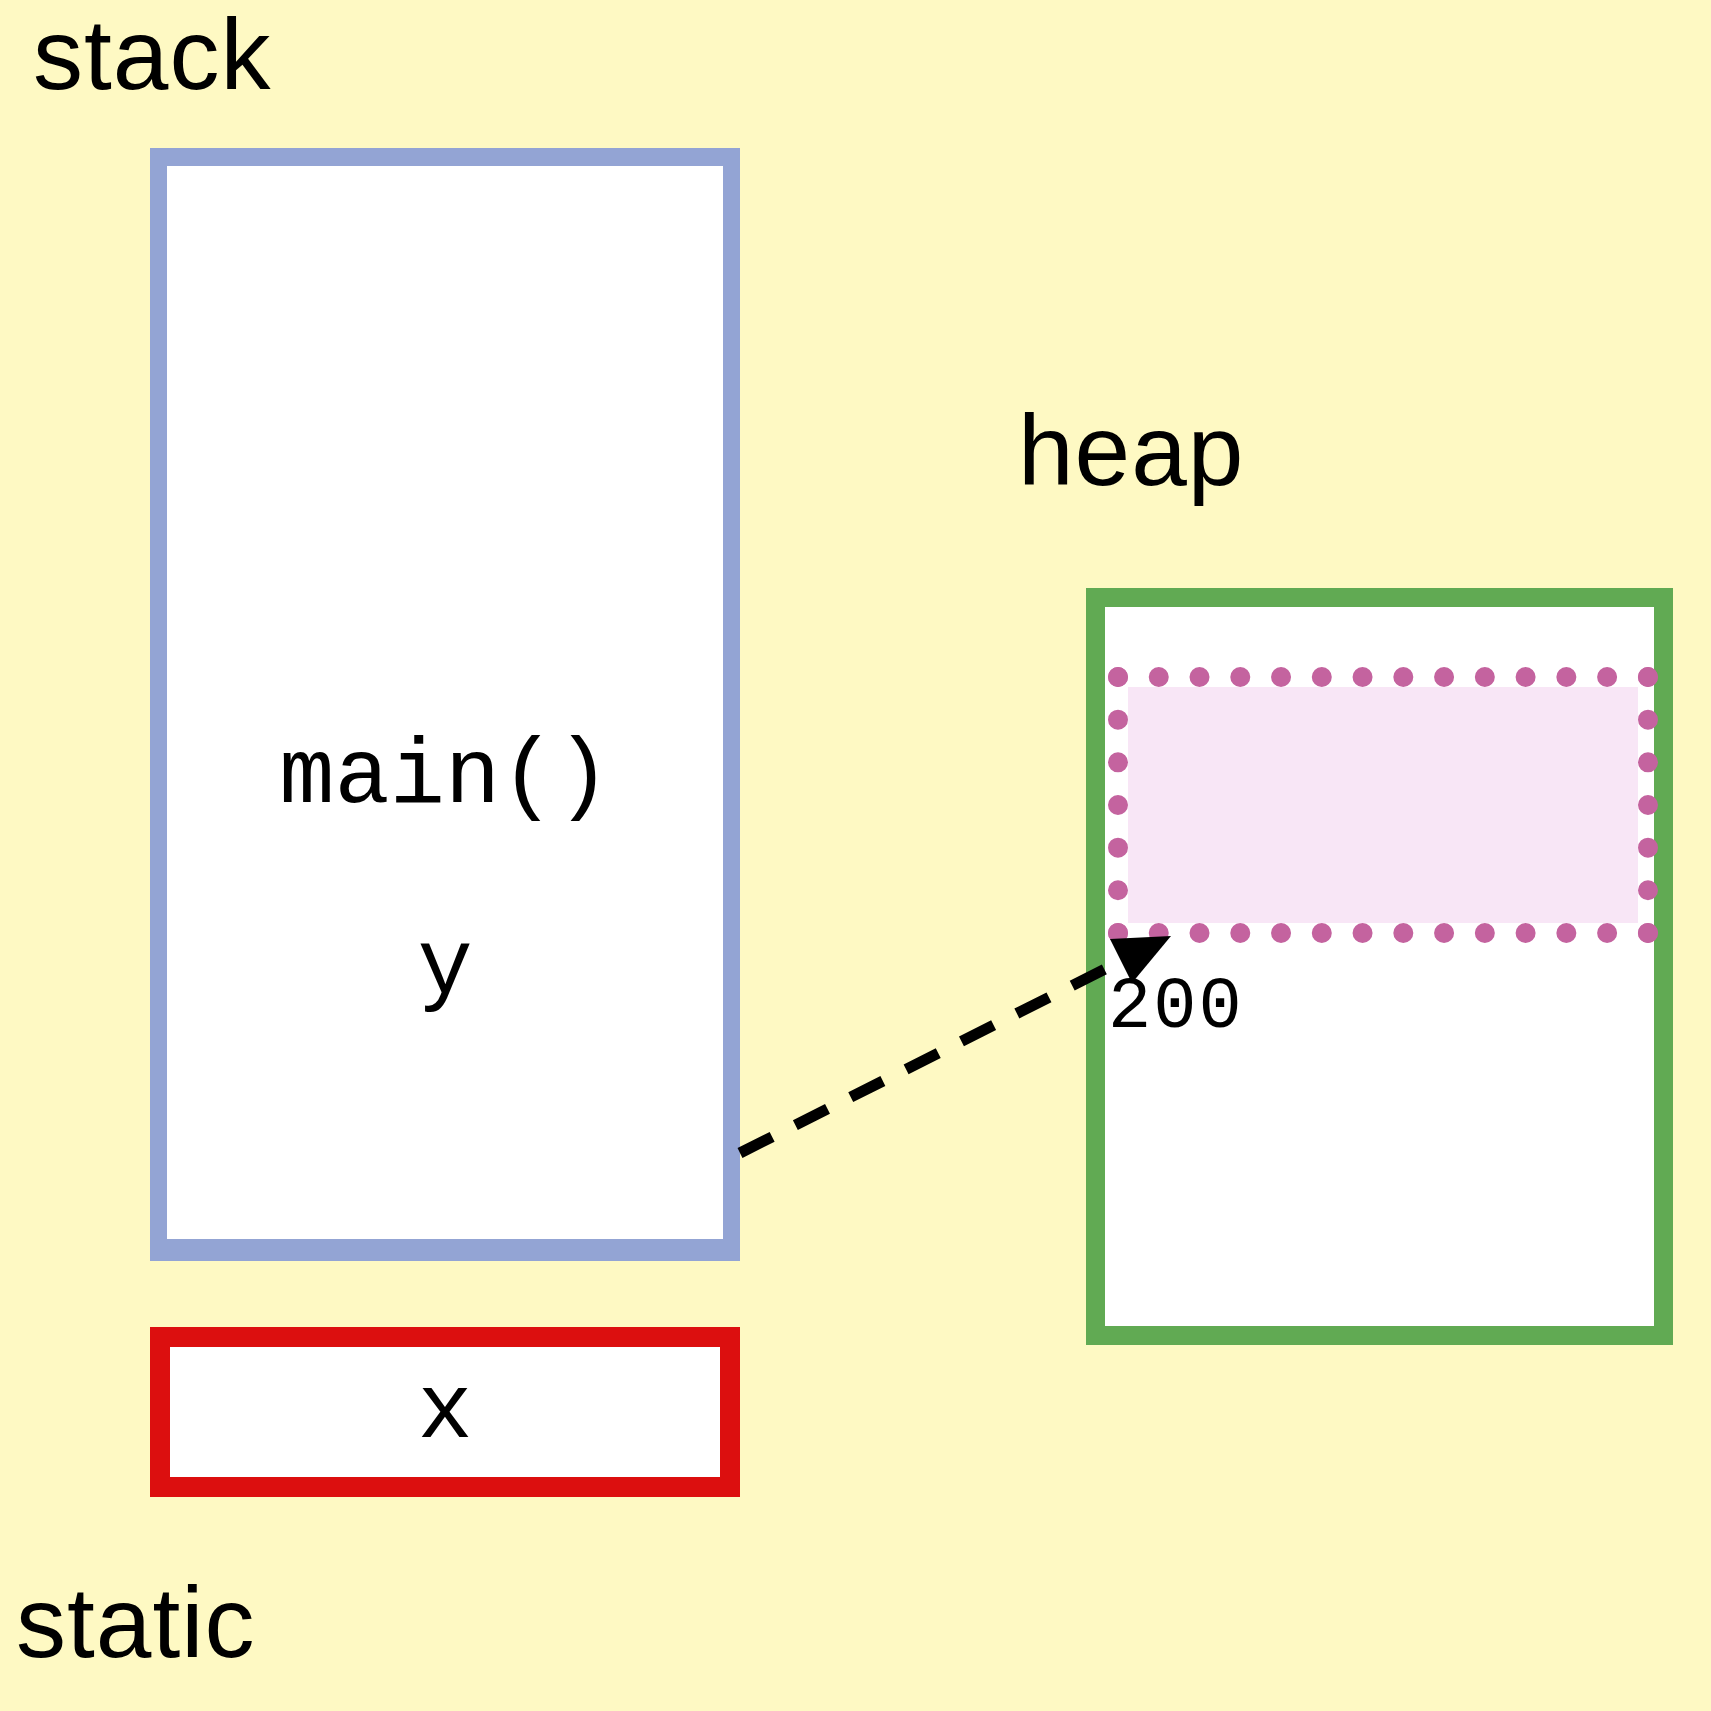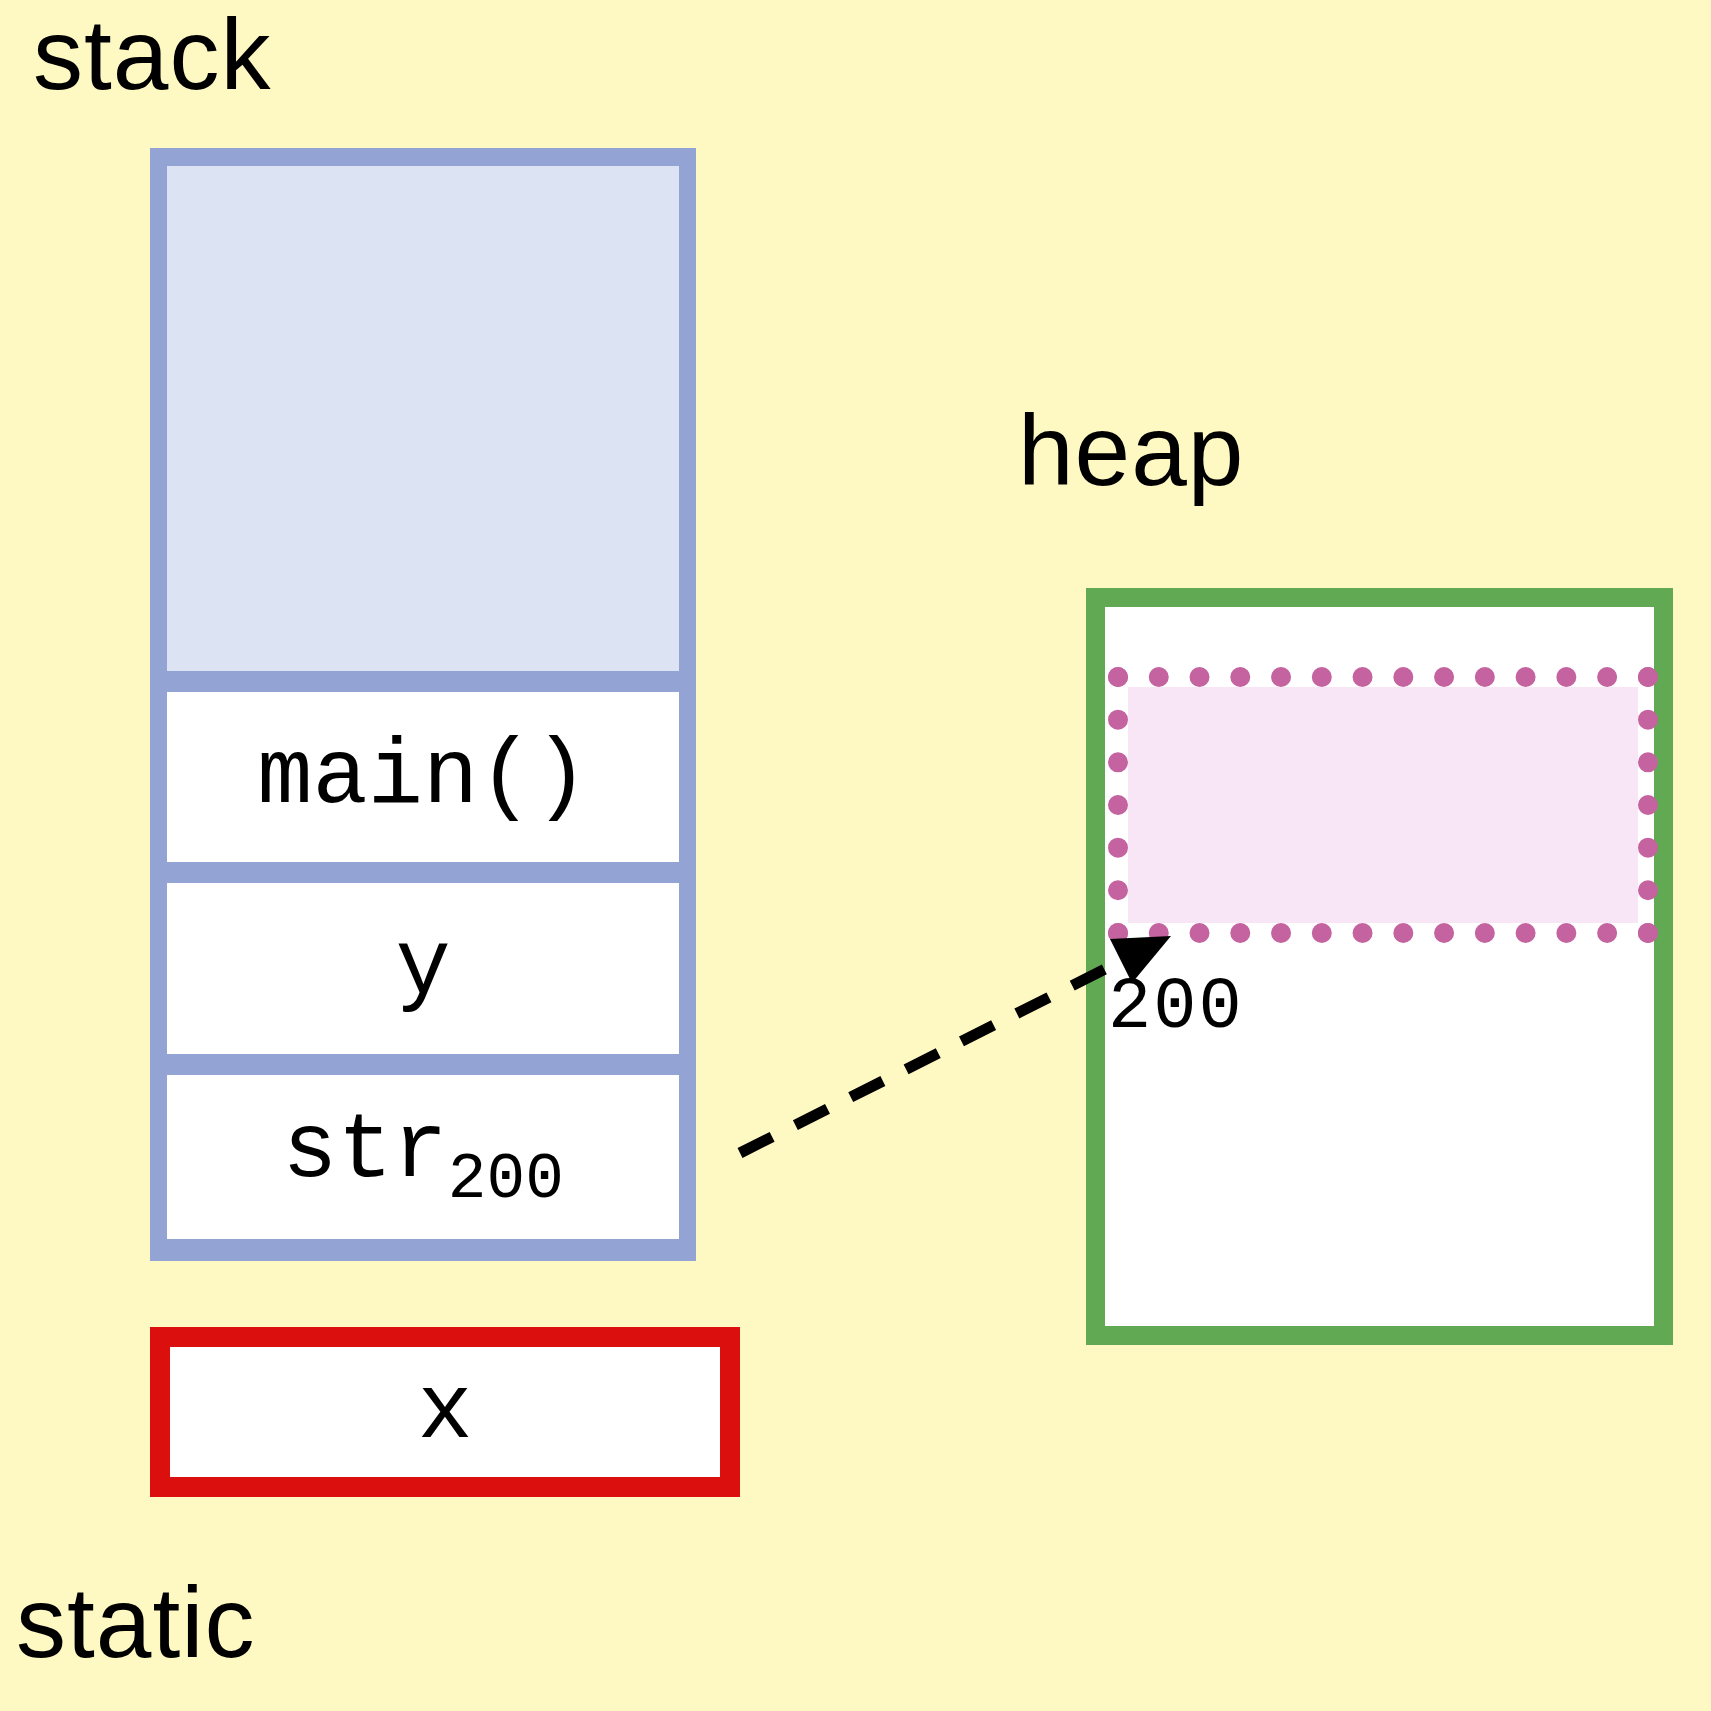--- a/index.html
+++ b/index.html
@@ -27,29 +27,30 @@
   .mono {
     font-family: "Liberation Mono", "DejaVu Sans Mono", monospace;
     color: #000;
   }
 
   
   .stack-box {
     position: absolute;
     left: 150px;
     top: 148px;
-    width: 546px;
+    width: 590px;
     height: 1113px;
     box-sizing: border-box;
     border: 17px solid var(--stack-border, #93a4d4);
     border-top-width: 18px;
     border-bottom-width: 22px;
     background: #ffffff;
     display: flex;
     flex-direction: column;
+    align-items: center;
   }
   .stack-cell {
     display: flex;
     align-items: center;
     justify-content: center;
     background: #ffffff;
     font-size: 92px;
   }
   .stack-cell.c1 { height: 505px; background: var(--stack-fill, #dce4f4); }
   .stack-cell.c2 { height: 170px; }
@@ -134,23 +135,20 @@
     <div class="stack-cell c1"></div>
     <div class="divider"></div>
     <div class="stack-cell c2">
       <span class="mono">main()</span>
     </div>
     <div class="divider"></div>
     <div class="stack-cell c3">
       <span class="mono">y</span>
     </div>
     <div class="divider"></div>
-    <div class="stack-cell c4">
-      <span class="mono"><span>str</span><span class="sub">200</span></span>
-    </div>
   </div>
 
   <div class="red-box">
     <span class="mono">x</span>
   </div>
 
   <div class="green-box"></div>
   <div class="pink-box"></div>
   <div class="heap-size mono">200</div>
 

